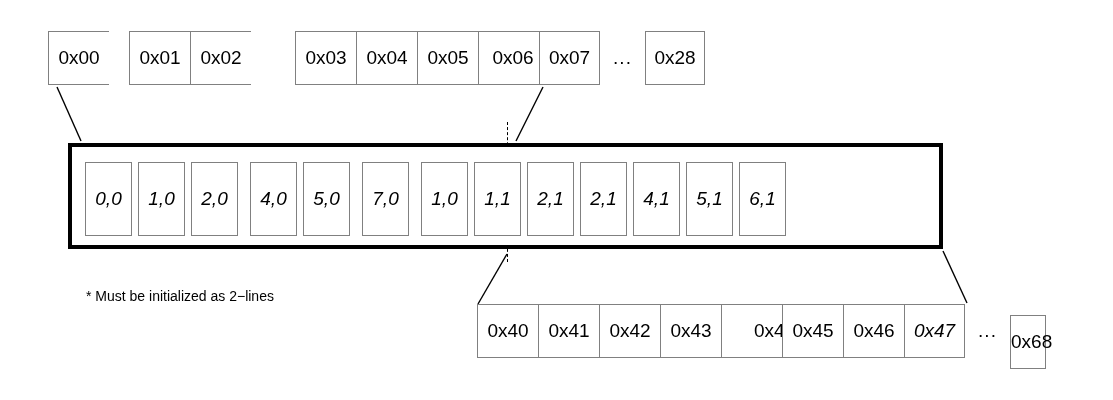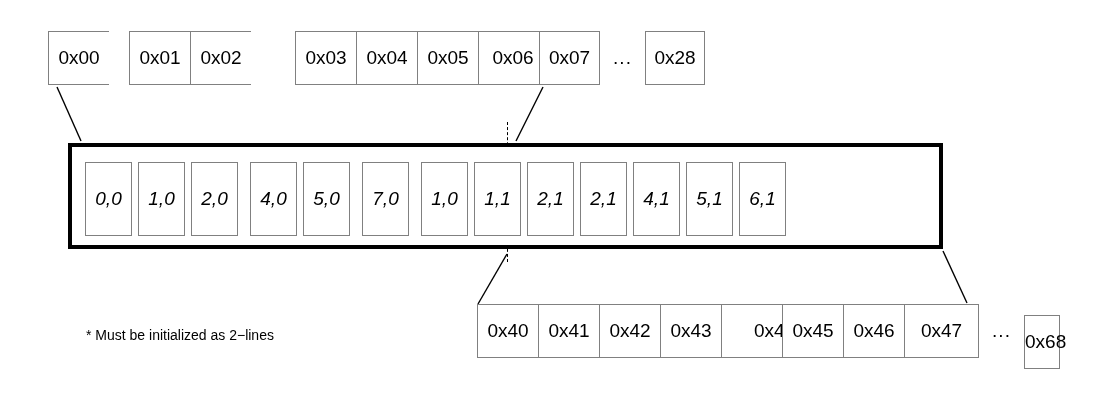--- a/index.html
+++ b/index.html
@@ -95,21 +95,20 @@
   }
 
   
   #footnote {
     position: absolute;
     left: 86px;
     top: 288px;
     font-size: 14px;
     color: #000000;
     white-space: nowrap;
-    margin-top: 39px;
   }
 </style>
 </head>
 <body>
 
 <div id="diagram-root">
 
   <div class="addr-row" id="top-addr-row" style="left:48px; top:31px;">
     <div class="addr-cell joined" style="width:61px;">0x00</div>
     <div class="addr-cell joined" style="width:61px;margin-left:20px;">0x01</div>
@@ -175,18 +174,18 @@
   <div id="footnote">* Must be initialized as 2−lines</div>
 
   <div class="addr-row" id="bottom-addr-row" style="left:477px; top:304px;">
     <div class="addr-cell joined" style="width:61px;">0x40</div>
     <div class="addr-cell joined" style="width:61px;">0x41</div>
     <div class="addr-cell joined" style="width:61px;">0x42</div>
     <div class="addr-cell joined" style="width:61px;">0x43</div>
     <div class="addr-cell joined" style="width:61px;padding-left:32px;">0x44</div>
     <div class="addr-cell joined" style="width:61px;">0x45</div>
     <div class="addr-cell joined" style="width:61px;">0x46</div>
-    <div class="addr-cell joined-last" style="width:75px;">0x47</div>
+    <div class="addr-cell joined-last" style="width:61px;font-style:italic;">0x47</div>
     <div class="addr-ellipsis" style="width:45px;">...</div>
     <div class="addr-cell" style="width:36px;margin-top:11px;">0x68</div>
   </div>
 
 </div>
 
 </body></html>

